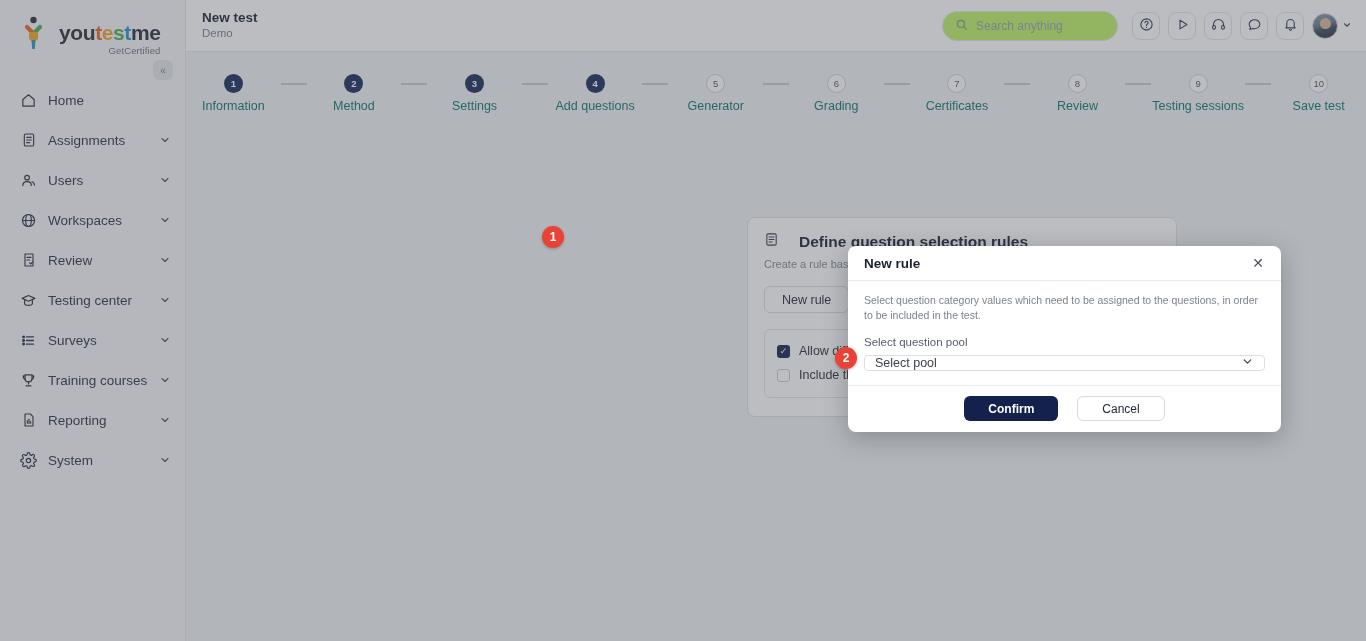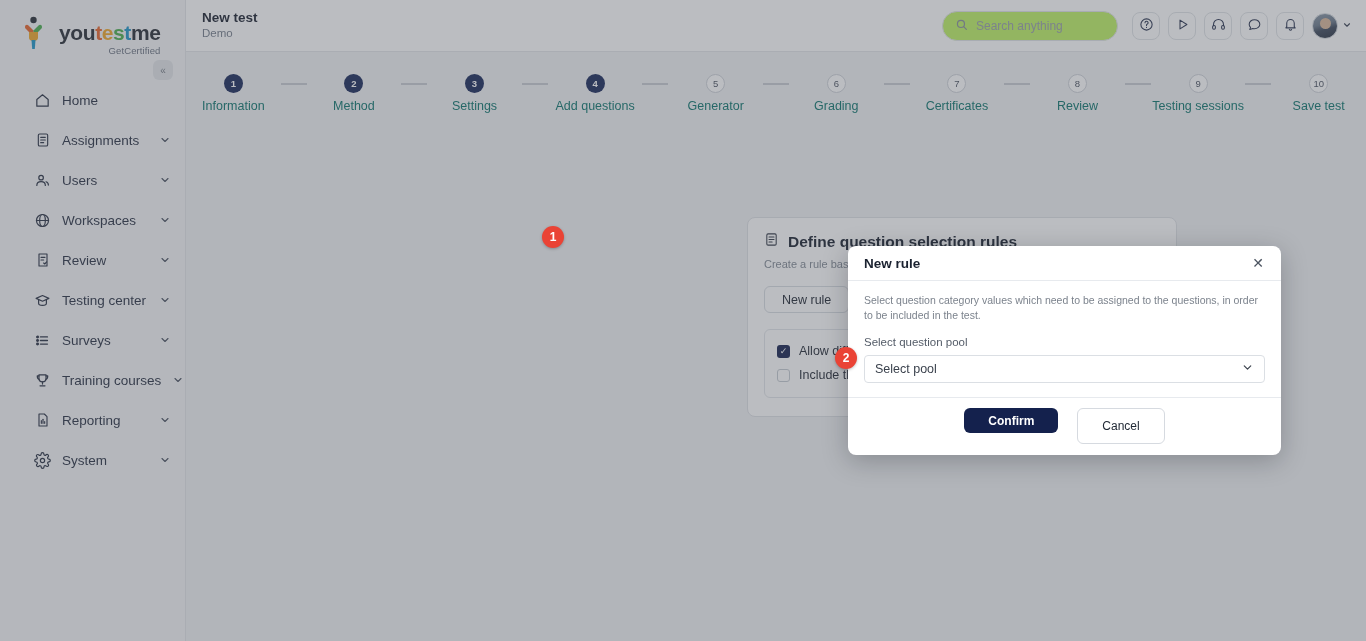--- a/index.html
+++ b/index.html
@@ -38,21 +38,21 @@
     position: absolute; right: 12px; top: 60px;
     width: 20px; height: 20px; border-radius: 6px;
     background: #e4e6e9; color: #7a8089;
     display: flex; align-items: center; justify-content: center;
     font-size: 10px; cursor: pointer; border: none;
   }
 
   .nav { margin-top: 24px; }
   .nav-item {
     display: flex; align-items: center;
-    height: 40px; padding: 0 14px 0 34px;
+    height: 40px; padding: 0 14px 0 20px;
     color: #2b3244; font-size: 13.5px; cursor: pointer;
     gap: 11px;
   }
   .nav-icon { width: 17px; height: 17px; flex: 0 0 17px; display: flex; align-items: center; justify-content: center; color: #2b3244; }
   .nav-label { flex: 1; white-space: nowrap; }
   .nav-chev { width: 12px; height: 12px; color: #4a5160; flex: 0 0 12px; }
 
   
   .main { flex: 1; display: flex; flex-direction: column; min-width: 0; background: #ffffff; }
 
@@ -123,21 +123,21 @@
     border-radius: 6px; height: 26px; padding: 0 20px;
     font-size: 12.5px; font-weight: 700; cursor: pointer;
     font-family: "Liberation Sans", sans-serif;
   }
 
   .card {
     position: absolute; left: 561px; top: 165px;
     width: 430px; border: 1px solid #dfe2e6; border-radius: 8px;
     background: #ffffff; padding: 14px 16px 18px 16px;
   }
-  .card-title { display: flex; align-items: center; gap: 9px; }
+  .card-title { display: flex; align-items: center; gap: 20px; }
   .card-title-text { font-size: 15.5px; font-weight: 700; color: #1b2230; }
   .card-sub { font-size: 11px; color: #838b95; margin-top: 7px; }
   .new-rule-btn {
     margin-top: 16px; height: 27px; padding: 0 17px;
     border: 1px solid #d9dde2; border-radius: 6px; background: #ffffff;
     font-size: 12.5px; color: #242b36; cursor: pointer;
     font-family: "Liberation Sans", sans-serif;
   }
   .checks-box {
     margin-top: 16px; border: 1px solid #e3e6ea; border-radius: 6px;
@@ -165,40 +165,40 @@
   .modal-head {
     height: 35px; display: flex; align-items: center;
     padding: 0 14px 0 16px; border-bottom: 1px solid #e7eaee;
   }
   .modal-title { font-size: 13.5px; font-weight: 700; color: #1b2230; flex: 1; }
   .modal-close { background: none; border: none; cursor: pointer; color: #4b5360; font-size: 14px; line-height: 1; padding: 2px 3px; }
   .modal-body { padding: 12px 16px 14px 16px; }
   .modal-desc { font-size: 10.5px; color: #7c838d; line-height: 1.45; }
   .field-label { font-size: 11.5px; color: #545c68; margin-top: 13px; }
   .select-box {
-    margin-top: 7px; height: 28px;
+    margin-top: 7px; height: 16px;
     border: 1px solid #dbdfe4; border-radius: 4px;
     display: flex; align-items: center; padding: 0 10px;
     background: #ffffff; cursor: pointer;
   }
   .select-value { flex: 1; font-size: 12.5px; color: #3b424d; }
   .select-chev { color: #3b424d; }
   .modal-foot {
     border-top: 1px solid #e7eaee;
     display: flex; justify-content: center; gap: 19px;
     padding: 10px 0 11px 0;
   }
   .btn-confirm {
     background: #14214d; color: #fff; border: none; border-radius: 6px;
     height: 25px; padding: 0 24px; font-size: 12px; font-weight: 700;
     cursor: pointer; font-family: "Liberation Sans", sans-serif;
   }
   .btn-cancel {
     background: #fff; color: #222a36; border: 1px solid #d6dae0; border-radius: 6px;
-    height: 36px; padding: 0 24px; font-size: 12px;
+    height: 25px; padding: 0 24px; font-size: 12px;
     cursor: pointer; font-family: "Liberation Sans", sans-serif;
   }
 
   
   .marker {
     position: absolute; width: 22px; height: 22px; border-radius: 50%;
     background: #ea4335; color: #ffffff;
     display: flex; align-items: center; justify-content: center;
     font-size: 12px; font-weight: 700;
     box-shadow: 0 1px 3px rgba(0,0,0,0.25);

